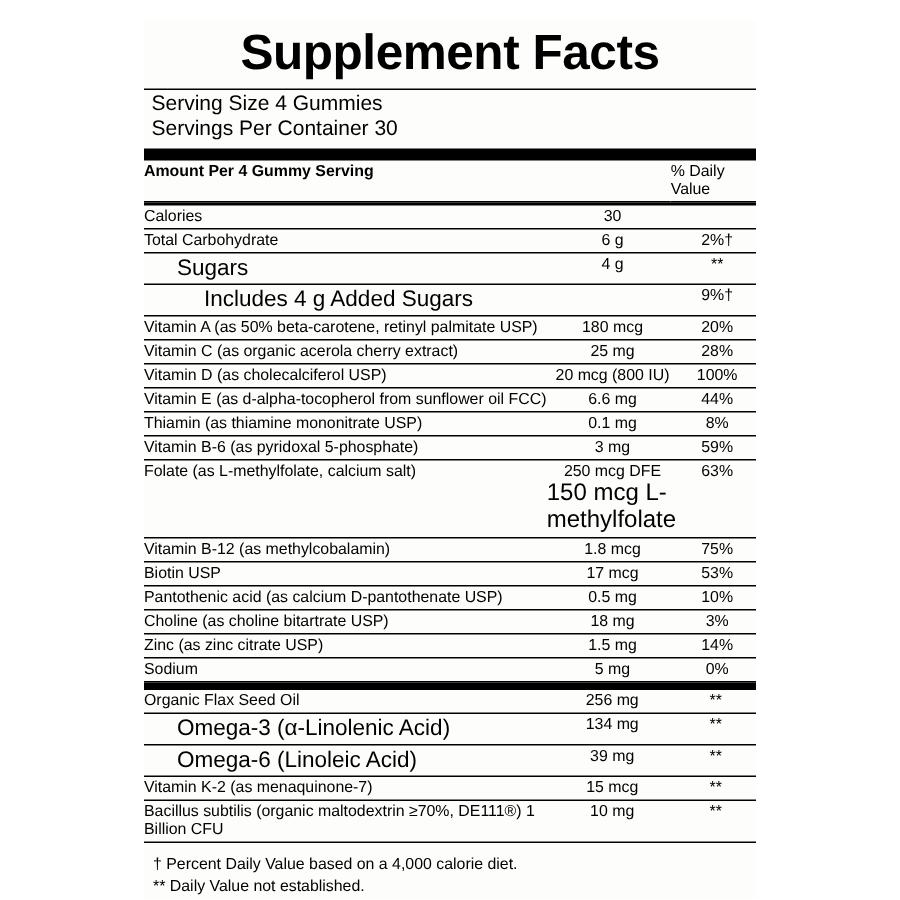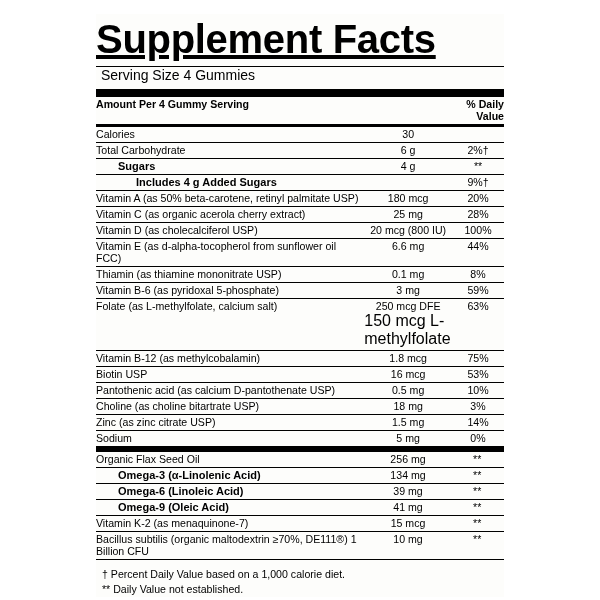--- a/index.html
+++ b/index.html
@@ -15,26 +15,26 @@
     overflow: hidden;
   }
   .panel {
     position: absolute;
     left: 96px;
     top: 14px;
     width: 408px;
     background: #fdfdfb;
   }
   .title {
-    font-size: 40px;
+    font-size: 33px;
     font-weight: bold;
     letter-spacing: -0.3px;
     line-height: 1.05;
     margin: 4px 0 6px 0;
-    text-decoration: underline;
+    text-align: center;
   }
   .serving {
     font-size: 14px;
     line-height: 1.25;
     padding-left: 5px;
   }
   .rule-thin { border-top: 1px solid #000; }
   .rule-med { border-top: 2px solid #000; }
   .rule-thick { border-top: 8px solid #000; }
 
@@ -61,27 +61,27 @@
     text-align: center;
     padding-right: 4px;
   }
   .hdr td {
     font-weight: bold;
     border-bottom: none;
     padding-bottom: 3px;
     padding-top: 2px;
   }
   .hdr td.dvhdr {
-    text-align: right;
-    font-weight: bold;
+    text-align: left;
+    font-weight: normal;
     margin-top: 32px;
   }
   .indent1 { padding-left: 22px !important; }
   .indent2 { padding-left: 40px !important; }
-  .sub2 { font-size: 11px; font-weight: bold; }
+  .sub2 { font-size: 15px; }
   .ital { }
   .second-line {
     text-align: left;
     font-size: 16px;
   }
   .footnotes {
     font-size: 10.6px;
     padding-left: 6px;
     padding-top: 7px;
     line-height: 1.45;
@@ -97,20 +97,21 @@
 <body>
 
 <div class="panel">
 
   <div class="title">Supplement Facts</div>
 
   <div class="rule-thin"></div>
 
   <div class="serving">
     <div>Serving Size 4 Gummies</div>
+    <div>Servings Per Container 30</div>
   </div>
 
   <div class="rule-thick" style="margin-top:4px;"></div>
 
   <table class="facts">
     <tbody>
       <tr class="hdr">
         <td class="nutrient">Amount Per 4 Gummy Serving</td>
         <td class="amount"></td>
         <td class="dv dvhdr">% Daily Value</td>
@@ -177,21 +178,21 @@
           <td class="amount">250 mcg DFE<div class="second-line">150 mcg L-methylfolate</div></td>
           <td class="dv">63%</td>
         </tr>
         <tr>
           <td class="nutrient">Vitamin B-12 (as methylcobalamin)</td>
           <td class="amount">1.8 mcg</td>
           <td class="dv">75%</td>
         </tr>
         <tr>
           <td class="nutrient">Biotin USP</td>
-          <td class="amount">16 mcg</td>
+          <td class="amount">17 mcg</td>
           <td class="dv">53%</td>
         </tr>
         <tr>
           <td class="nutrient">Pantothenic acid (as calcium D-pantothenate USP)</td>
           <td class="amount">0.5 mg</td>
           <td class="dv">10%</td>
         </tr>
         <tr>
           <td class="nutrient">Choline (as choline bitartrate USP)</td>
           <td class="amount">18 mg</td>
@@ -223,35 +224,30 @@
           <td class="nutrient indent1 sub2">Omega-3 (α-Linolenic Acid)</td>
           <td class="amount">134 mg</td>
           <td class="dv">**</td>
         </tr>
         <tr>
           <td class="nutrient indent1 sub2">Omega-6 (Linoleic Acid)</td>
           <td class="amount">39 mg</td>
           <td class="dv">**</td>
         </tr>
         <tr>
-          <td class="nutrient indent1 sub2">Omega-9 (Oleic Acid)</td>
-          <td class="amount">41 mg</td>
-          <td class="dv">**</td>
-        </tr>
-        <tr>
           <td class="nutrient">Vitamin K-2 (as menaquinone-7)</td>
           <td class="amount">15 mcg</td>
           <td class="dv">**</td>
         </tr>
         <tr>
           <td class="nutrient"><span class="ital">Bacillus subtilis</span> (organic maltodextrin ≥70%, DE111®) 1 Billion CFU</td>
           <td class="amount">10 mg</td>
           <td class="dv">**</td>
         </tr>
       </tbody>
   </table>
 
   <div class="footnotes">
-    <div>† Percent Daily Value based on a 1,000 calorie diet.</div>
+    <div>† Percent Daily Value based on a 4,000 calorie diet.</div>
     <div>** Daily Value not established.</div>
   </div>
 
 </div>
 
 </body></html>

